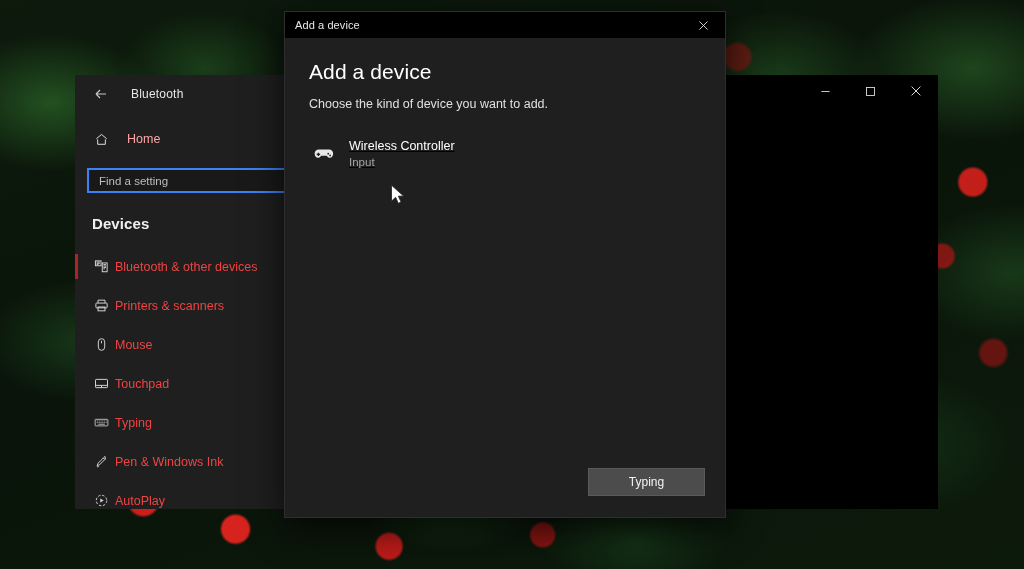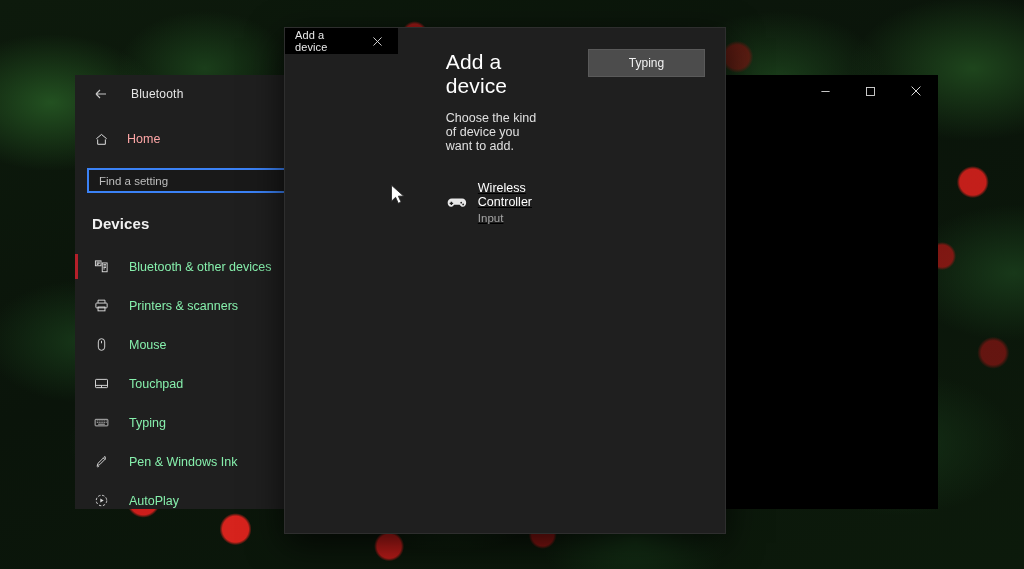--- a/index.html
+++ b/index.html
@@ -107,40 +107,40 @@
     position:absolute; left:0; top:7px;
     width:3px; height:25px;
     background:#b4202a;
     display:none;
   }
   .nav-item.selected .sel-bar { display:block; }
   .nav-icon {
     width:28px; display:flex; align-items:center; justify-content:center;
     color:#dcdcdc;
   }
-  .nav-label { font-size:12.5px; color:#86efac; margin-left:14px; }
+  .nav-label { font-size:12.5px; color:#ef4444; }
 
   .win-content { flex:1; position:relative; background:#000; }
   .win-controls {
     position:absolute; top:0; right:0;
     height:32px; display:flex;
   }
   .win-btn {
     width:45px; height:32px;
     display:flex; align-items:center; justify-content:center;
     color:#d8d8d8;
   }
 
   
   #dialog {
-    position:absolute; left:285px; top:28px;
+    position:absolute; left:285px; top:12px;
     width:440px; height:505px;
     background:#1f1f1f;
     box-shadow:0 0 0 1px #2e2e2e, 0 10px 34px rgba(0,0,0,.75);
-    display:flex; gap:24px;
+    display:flex; flex-direction:column;
   }
   .dlg-titlebar {
     height:26px; background:#000000;
     display:flex; align-items:center; justify-content:space-between;
   }
   .dlg-title {
     font-size:11px; color:#e8e8e8; padding-left:10px;
     letter-spacing:.1px;
   }
   .dlg-close {

